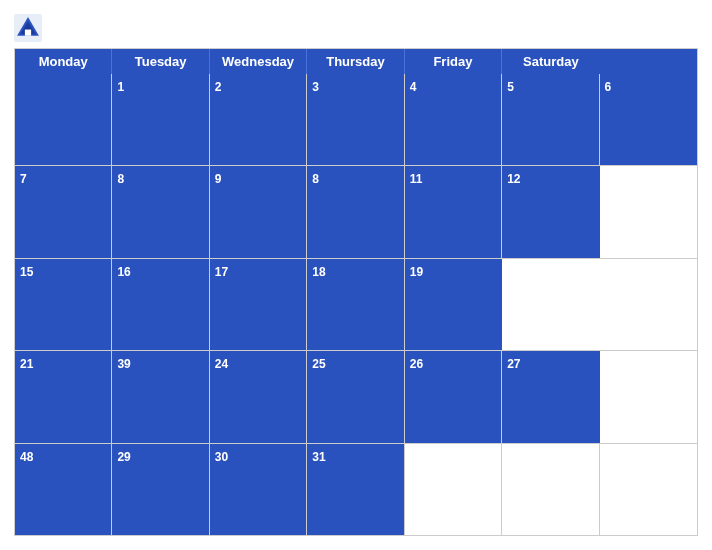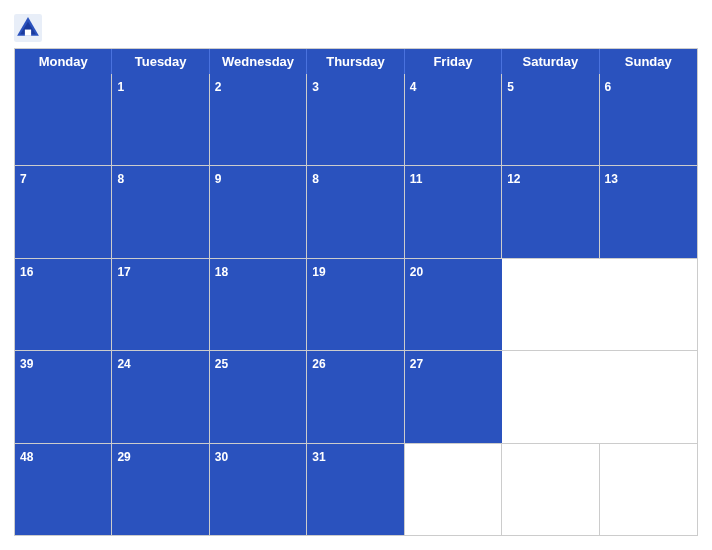--- a/index.html
+++ b/index.html
@@ -155,49 +155,48 @@
 </div>
 
 <div class="calendar">
   <div class="day-headers">
   <div class="day-header">Monday</div>
       <div class="day-header">Tuesday</div>
       <div class="day-header">Wednesday</div>
       <div class="day-header">Thursday</div>
       <div class="day-header">Friday</div>
       <div class="day-header">Saturday</div>
-      <div class="day-header">Sunday</div>
     </div>
   <div class="calendar-body">
   <div class="week-row">
         <div class="day-cell header-blue"></div>
         <div class="day-cell header-blue"><span class="day-number">1</span></div>
         <div class="day-cell header-blue"><span class="day-number">2</span></div>
         <div class="day-cell header-blue"><span class="day-number">3</span></div>
         <div class="day-cell header-blue"><span class="day-number">4</span></div>
         <div class="day-cell header-blue"><span class="day-number">5</span></div>
         <div class="day-cell header-blue"><span class="day-number">6</span></div>
       </div>
       <div class="week-row">
         <div class="day-cell header-blue"><span class="day-number">7</span></div>
         <div class="day-cell header-blue"><span class="day-number">8</span></div>
         <div class="day-cell header-blue"><span class="day-number">9</span></div>
         <div class="day-cell header-blue"><span class="day-number">8</span></div>
         <div class="day-cell header-blue"><span class="day-number">11</span></div>
         <div class="day-cell header-blue"><span class="day-number">12</span></div>
-        <div class="day-cell header-blue"><span class="day-number">13</span></div>
-      </div>
-      <div class="week-row">
+      </div>
+      <div class="week-row">
+        <div class="day-cell header-blue"><span class="day-number">15</span></div>
         <div class="day-cell header-blue"><span class="day-number">16</span></div>
         <div class="day-cell header-blue"><span class="day-number">17</span></div>
         <div class="day-cell header-blue"><span class="day-number">18</span></div>
         <div class="day-cell header-blue"><span class="day-number">19</span></div>
-        <div class="day-cell header-blue"><span class="day-number">20</span></div>
-      </div>
-      <div class="week-row">
+      </div>
+      <div class="week-row">
+        <div class="day-cell header-blue"><span class="day-number">21</span></div>
         <div class="day-cell header-blue"><span class="day-number">39</span></div>
         <div class="day-cell header-blue"><span class="day-number">24</span></div>
         <div class="day-cell header-blue"><span class="day-number">25</span></div>
         <div class="day-cell header-blue"><span class="day-number">26</span></div>
         <div class="day-cell header-blue"><span class="day-number">27</span></div>
       </div>
       <div class="week-row">
         <div class="day-cell header-blue"><span class="day-number">48</span></div>
         <div class="day-cell header-blue"><span class="day-number">29</span></div>
         <div class="day-cell header-blue"><span class="day-number">30</span></div>

